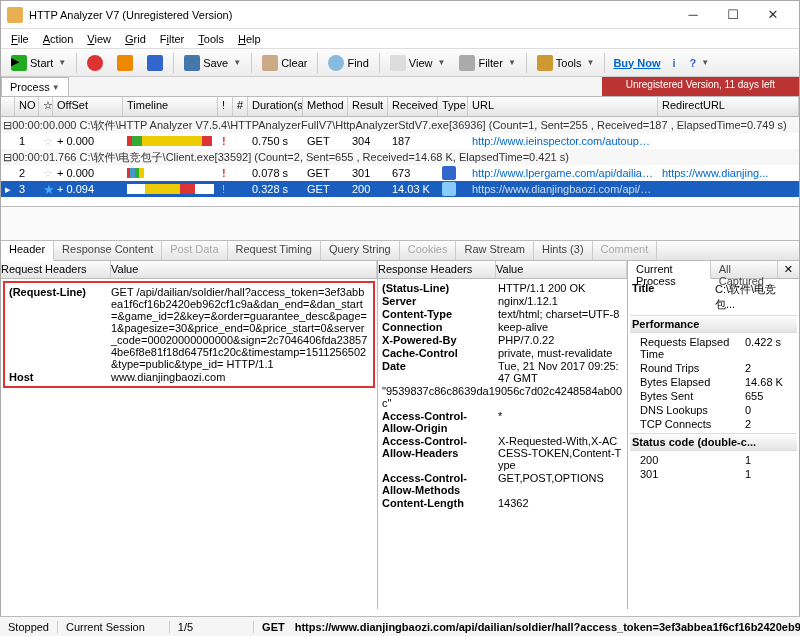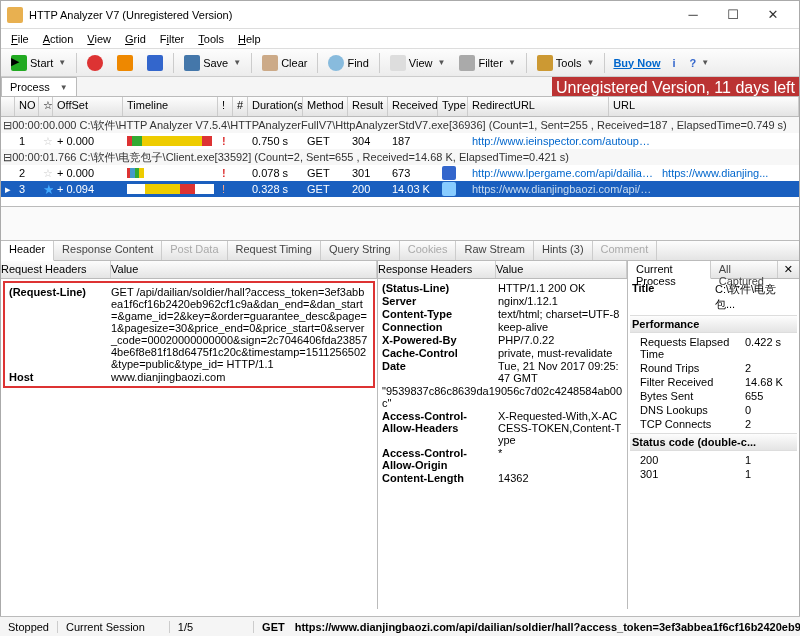--- a/index.html
+++ b/index.html
@@ -10,22 +10,22 @@
 .winbtn{width:40px;height:24px;display:flex;align-items:center;justify-content:center;font-size:13px;color:#333}
 .menubar{height:20px;display:flex;align-items:center;padding:0 4px;gap:2px;border-bottom:1px solid #ddd}
 .menubar span{padding:2px 6px}
 .menubar span u{text-decoration:underline}
 .toolbar{height:28px;display:flex;align-items:center;padding:2px 4px;gap:2px;border-bottom:1px solid #ccc;background:linear-gradient(#fdfdfd,#ececec)}
 .tbtn{display:flex;align-items:center;gap:3px;padding:2px 5px;border:1px solid transparent;border-radius:2px}
 .sep{width:1px;height:20px;background:#ccc;margin:0 2px}
 .ico16{width:16px;height:16px;display:inline-block;border-radius:2px}
 .dd{font-size:8px;margin-left:2px;color:#555}
 .processbar{height:20px;display:flex;border-bottom:1px solid #bbb;background:#f5f5f5}
-.ptab{padding:2px 8px;border:1px solid #bbb;border-bottom:none;background:#fff;display:flex;align-items:center;gap:8px}
-.unreg{margin-left:auto;background:#b33;color:#fff;padding:2px 4px;font-size:16px}
+.ptab{padding:2px 8px;border:1px solid #bbb;border-bottom:none;background:#fff;display:flex;align-items:center;gap:0}
+.unreg{margin-left:auto;background:#b33;color:#fff;padding:2px 24px;font-size:10px}
 .grid-head{display:flex;height:20px;background:linear-gradient(#fdfdfd,#e4e4e4);border-bottom:1px solid #bbb}
 .gh{border-right:1px solid #ccc;padding:2px 4px;overflow:hidden;white-space:nowrap}
 .grid-body{height:90px;overflow:hidden;border-bottom:1px solid #bbb;background:#fff}
 .grow{display:flex;height:16px;align-items:center}
 .grow.sel{background:#1a5fbf;color:#fff}
 .gc{padding:0 4px;overflow:hidden;white-space:nowrap;text-overflow:ellipsis}
 .group{background:#f7f7f7;display:flex;height:16px;align-items:center;padding:0 2px;color:#333}
 .tlbar{height:10px;display:flex;background:#fff}
 .tseg{height:10px}
 .link{color:#06c;text-decoration:none}
@@ -152,22 +152,22 @@
   <div class="gh" style="width:14px">☆</div>
   <div class="gh" style="width:70px">OffSet</div>
   <div class="gh" style="width:95px">Timeline</div>
   <div class="gh" style="width:15px">!</div>
   <div class="gh" style="width:15px">#</div>
   <div class="gh" style="width:55px">Duration(s)</div>
   <div class="gh" style="width:45px">Method</div>
   <div class="gh" style="width:40px">Result</div>
   <div class="gh" style="width:50px">Received</div>
   <div class="gh" style="width:30px">Type</div>
+  <div class="gh" style="width:190px">URL</div>
   <div class="gh" style="flex:1">RedirectURL</div>
-  <div class="gh" style="width:190px">URL</div>
 </div>
 
 <div class="grid-body">
   <div class="group">⊟ <span>00:00:00.000  C:\软件\HTTP Analyzer V7.5.4\HTTPAnalyzerFullV7\HttpAnalyzerStdV7.exe[36936]  (Count=1, Sent=255 , Received=187 , ElapsedTime=0.749 s)</span></div>
   <div class="grow">
     <div class="gc" style="width:14px"></div>
     <div class="gc" style="width:24px">1</div>
     <div class="gc" style="width:14px;color:#ccc">☆</div>
     <div class="gc" style="width:70px">+ 0.000</div>
     <div class="gc" style="width:95px">
@@ -298,26 +298,30 @@
           <div class="v">private, must-revalidate</div>
         </div>
         <div class="kv">
           <div class="k" style="width:116px">Date</div>
           <div class="v">Tue, 21 Nov 2017 09:25:47 GMT</div>
         </div>
         <div class="kv">
           <div class="v">"9539837c86c8639da19056c7d02c4248584ab00c"</div>
         </div>
         <div class="kv">
+          <div class="k" style="width:116px">Access-Control-Allow-Origin</div>
+          <div class="v">*</div>
+        </div>
+        <div class="kv">
           <div class="k" style="width:116px">Access-Control-Allow-Headers</div>
           <div class="v">X-Requested-With,X-ACCESS-TOKEN,Content-Type</div>
         </div>
         <div class="kv">
-          <div class="k" style="width:116px">Access-Control-Allow-Origin</div>
-          <div class="v">*</div>
+          <div class="k" style="width:116px">Access-Control-Allow-Methods</div>
+          <div class="v">GET,POST,OPTIONS</div>
         </div>
         <div class="kv">
           <div class="k" style="width:116px">Content-Length</div>
           <div class="v">14362</div>
         </div>
       </div>
   </div>
   <div class="sidecol">
     <div class="sidetabs">
       <div class="tab act">Current Process</div>
@@ -333,21 +337,21 @@
       <div id="perfbox">
           <div class="pkv">
             <div class="pk" style="padding-left:8px">Requests Elapsed Time</div>
             <div class="pv">0.422 s</div>
           </div>
           <div class="pkv">
             <div class="pk" style="padding-left:8px">Round Trips</div>
             <div class="pv">2</div>
           </div>
           <div class="pkv">
-            <div class="pk" style="padding-left:8px">Filter Received</div>
+            <div class="pk" style="padding-left:8px">Bytes Elapsed</div>
             <div class="pv">14.68 K</div>
           </div>
           <div class="pkv">
             <div class="pk" style="padding-left:8px">Bytes Sent</div>
             <div class="pv">655</div>
           </div>
           <div class="pkv">
             <div class="pk" style="padding-left:8px">DNS Lookups</div>
             <div class="pv">0</div>
           </div>

